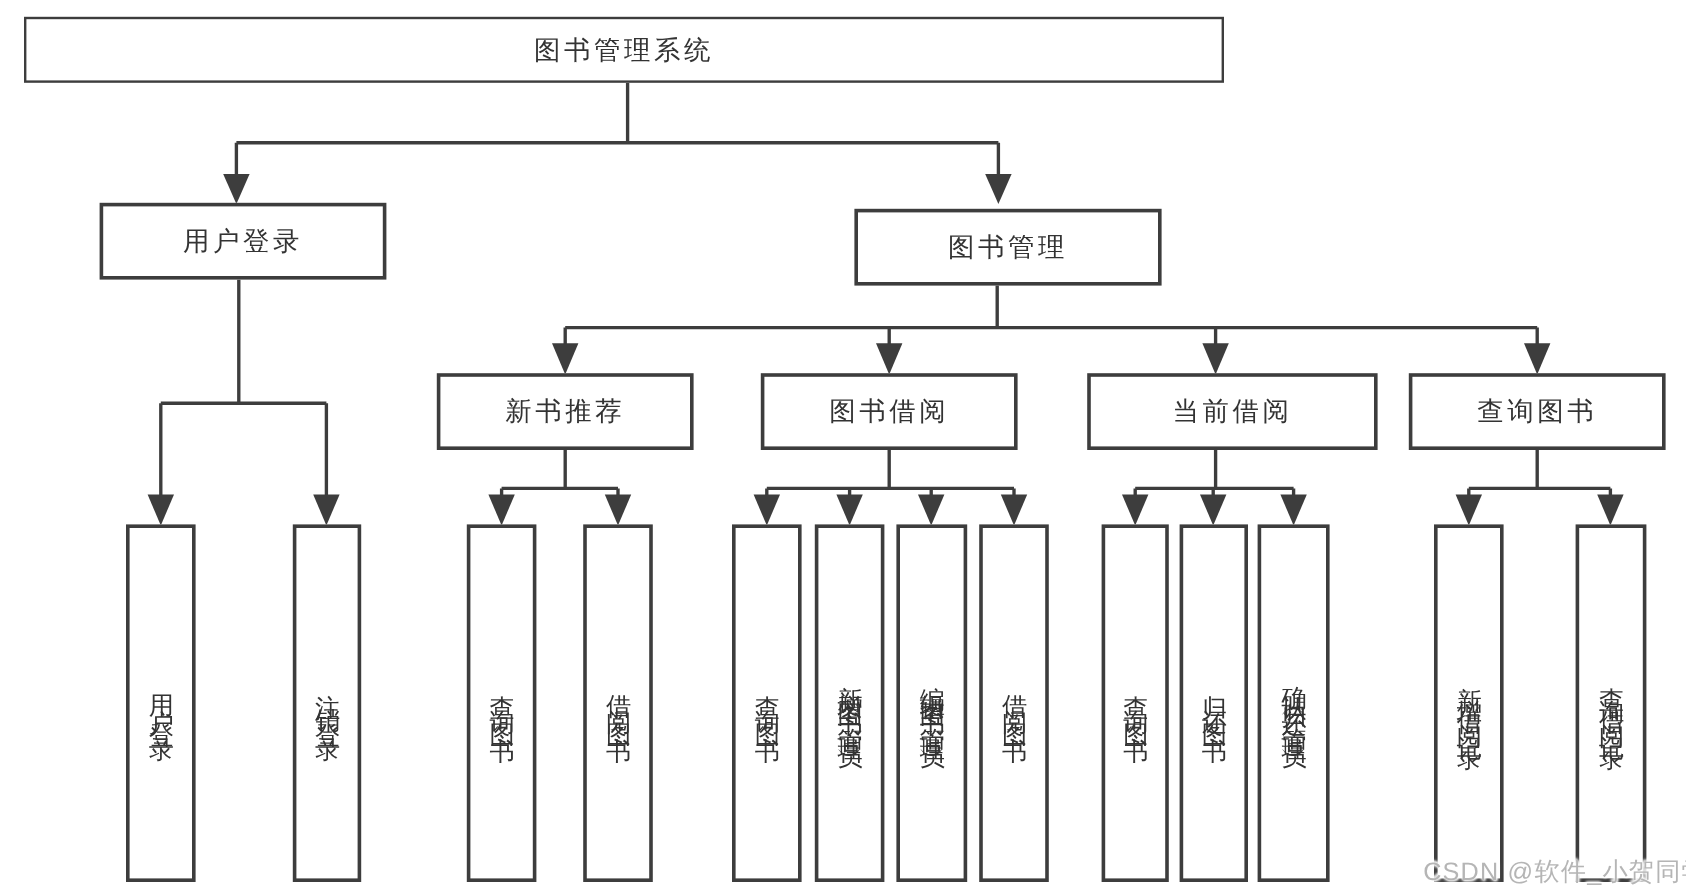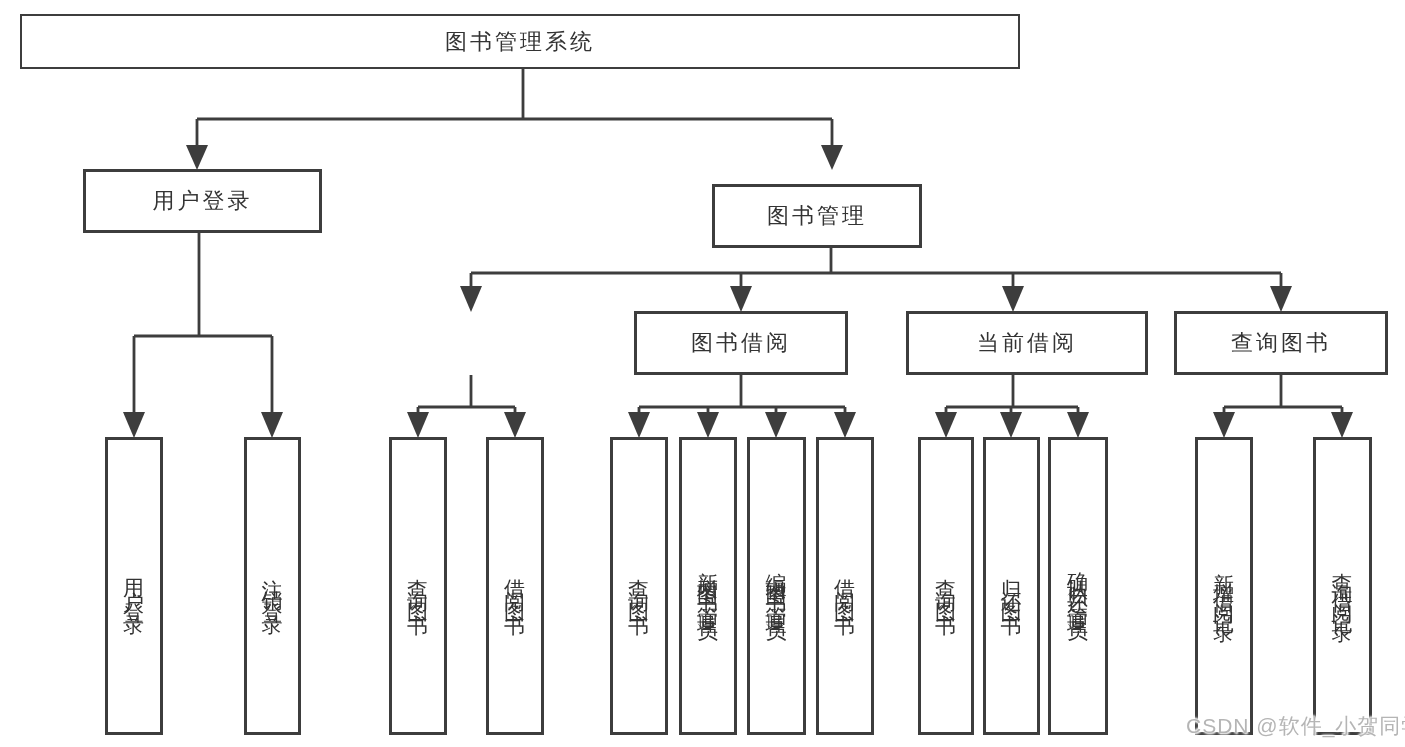--- a/index.html
+++ b/index.html
@@ -121,24 +121,27 @@
     </g>
   </svg>
 
   <div class="node hnode root-node" style="left:20px;top:14px;width:1000px;height:55px">
     <span class="lbl">图书管理系统</span>
   </div>
 
   <div class="node hnode" style="left:83px;top:169px;width:239px;height:64px">
     <span class="lbl">用户登录</span>
   </div>
-  <div class="node hnode" style="left:712px;top:184px;width:210px;height:64px">
+  <div class="node hnode" style="left:712px;top:174px;width:256px;height:64px">
     <span class="lbl">图书管理</span>
   </div>
 
+  <div class="node hnode" style="left:364px;top:311px;width:214px;height:64px">
+    <span class="lbl">新书推荐</span>
+  </div>
   <div class="node hnode" style="left:634px;top:311px;width:214px;height:64px">
     <span class="lbl">图书借阅</span>
   </div>
   <div class="node hnode" style="left:906px;top:311px;width:242px;height:64px">
     <span class="lbl">当前借阅</span>
   </div>
   <div class="node hnode" style="left:1174px;top:311px;width:214px;height:64px">
     <span class="lbl">查询图书</span>
   </div>
 

